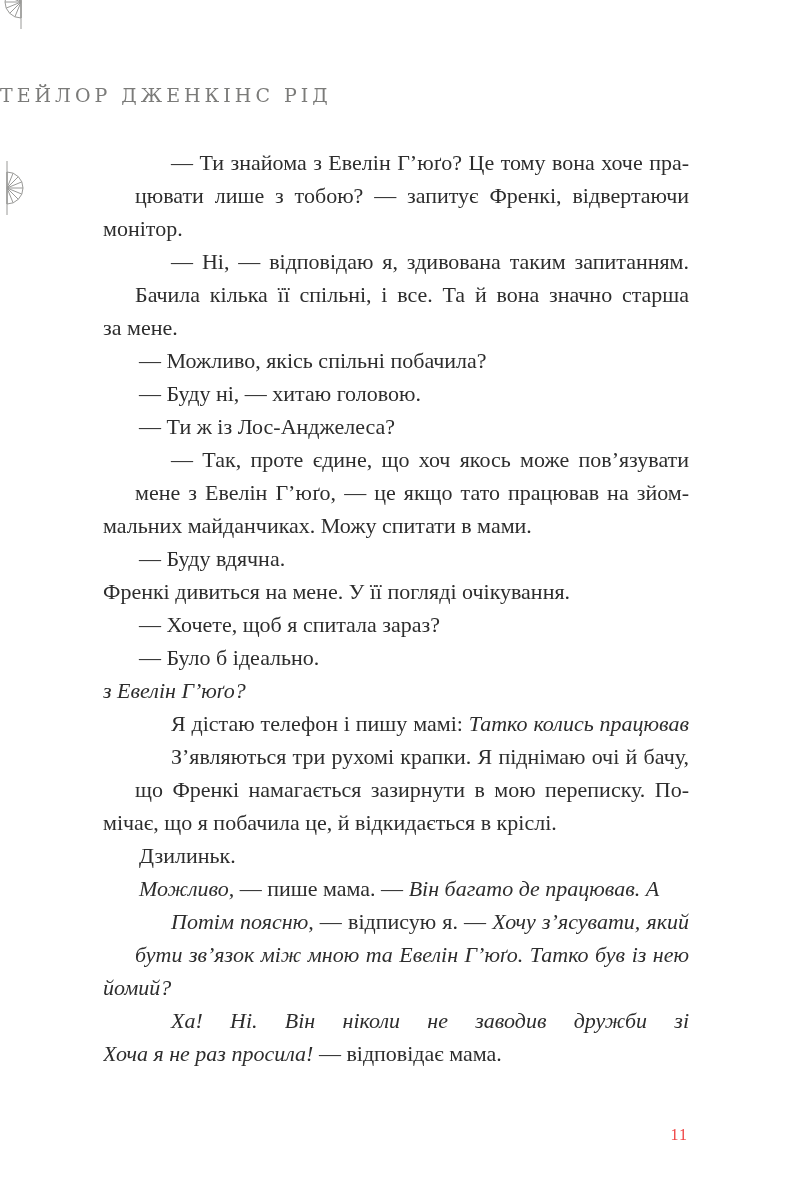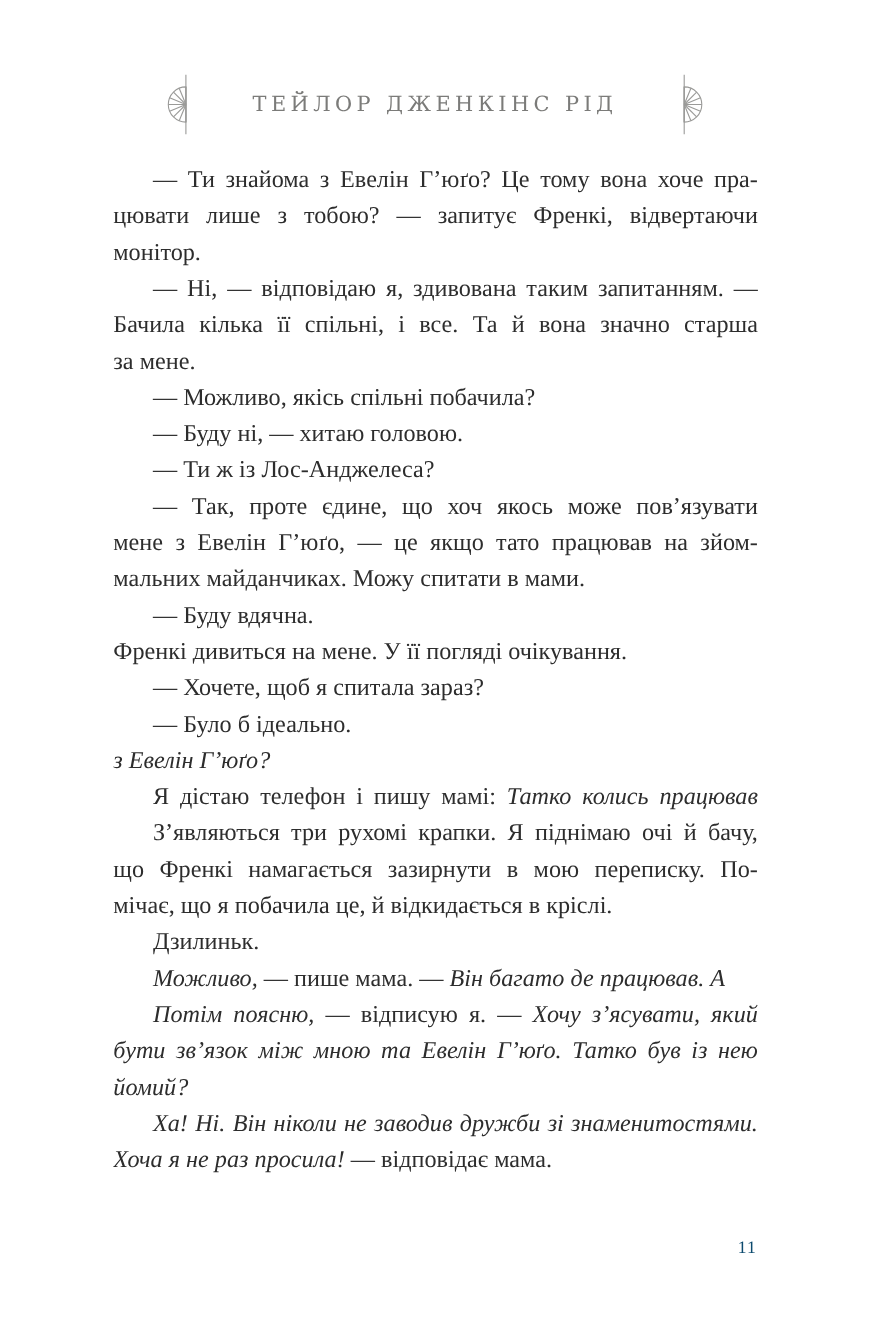--- a/index.html
+++ b/index.html
@@ -17,23 +17,24 @@
     overflow: hidden;
   }
   
   .running-head {
     position: absolute;
     top: 64px;
     left: 0;
     width: 100%;
     height: 62px;
     display: flex;
-    align-items: center;
+    align-items: flex-start;
     justify-content: center;
     gap: 54px;
+    flex-direction: column;
   }
   .author-title {
     font-size: 19px;
     letter-spacing: 4px;
     color: #7b7b79;
     white-space: nowrap;
     font-family: "DejaVu Serif", "Liberation Serif", serif;
   }
   .ornament svg { display: block; }
   .ornament.right svg { transform: scaleX(-1); }
@@ -48,34 +49,35 @@
     height: 33px;
     line-height: 33px;
     font-size: 22px;
     overflow: hidden;
     text-align: left;
     white-space: normal;
   }
   .line.j {
     text-align: justify;
     text-align-last: justify;
+    margin-left: 32px;
   }
   .line.ind { padding-left: 36px; }
   .line.ind.j { text-indent: 0; }
   .it { font-style: italic; }
   
   .page-number {
     position: absolute;
     top: 1126px;
     left: 0;
     width: 688px;
     text-align: right;
     font-size: 16px;
     letter-spacing: 1px;
-    color: #0c4a6e;
+    color: #ef4444;
   }
 </style>
 </head>
 <body>
 
 <div class="page">
 
   <div class="running-head">
     <span class="ornament left">
       <svg width="28" height="56" viewBox="0 0 28 56" xmlns="http://www.w3.org/2000/svg" fill="none" stroke="#9a9a98" stroke-width="1">

